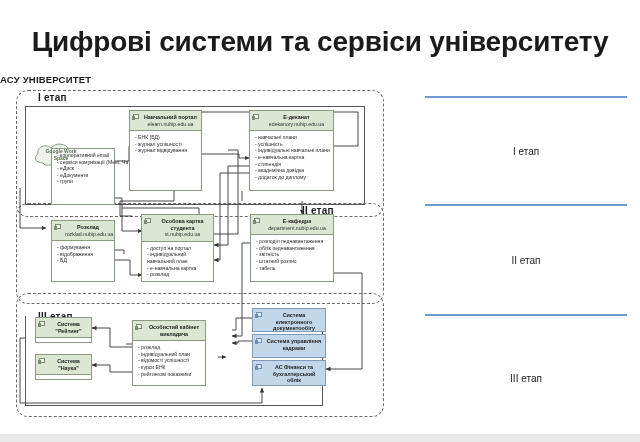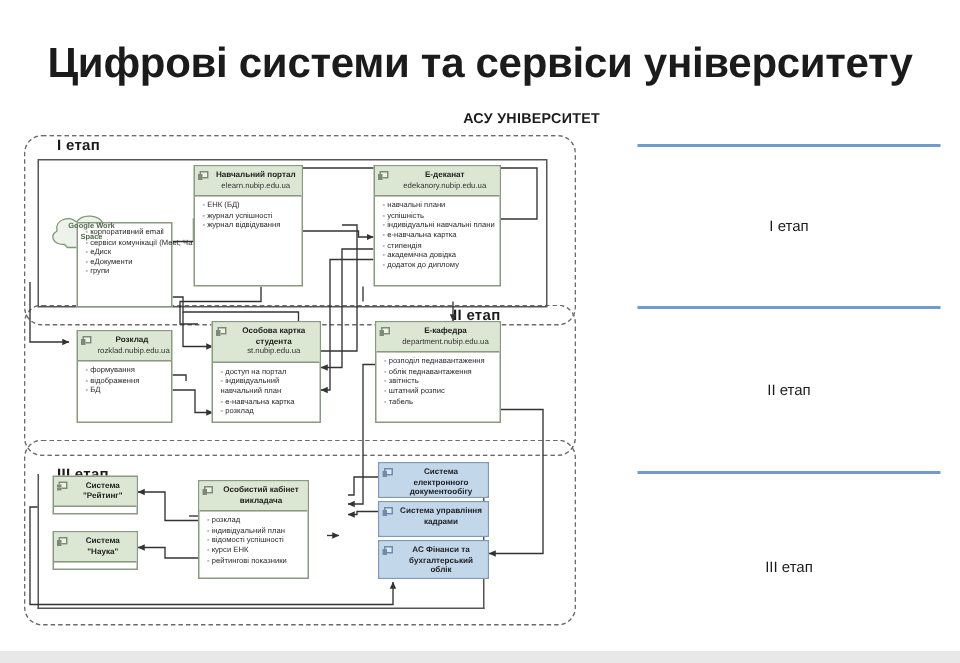--- a/index.html
+++ b/index.html
@@ -16,21 +16,21 @@
   
   #title{
     position:absolute;left:0;top:26px;width:640px;
     text-align:center;
     font-size:28px;font-weight:bold;color:#1b1b1b;
     letter-spacing:-0.2px;
     white-space:nowrap;
   }
   #subtitle{
     position:absolute;left:0;top:74px;width:400px;
-    text-align:right;
+    text-align:left;
     font-size:9.5px;font-weight:bold;color:#1b1b1b;
     letter-spacing:0.2px;
   }
 
   
   #diagram{
     position:absolute;left:14px;top:88px;width:376px;height:332px;
     background:#fff;
   }
   .dashgroup{

